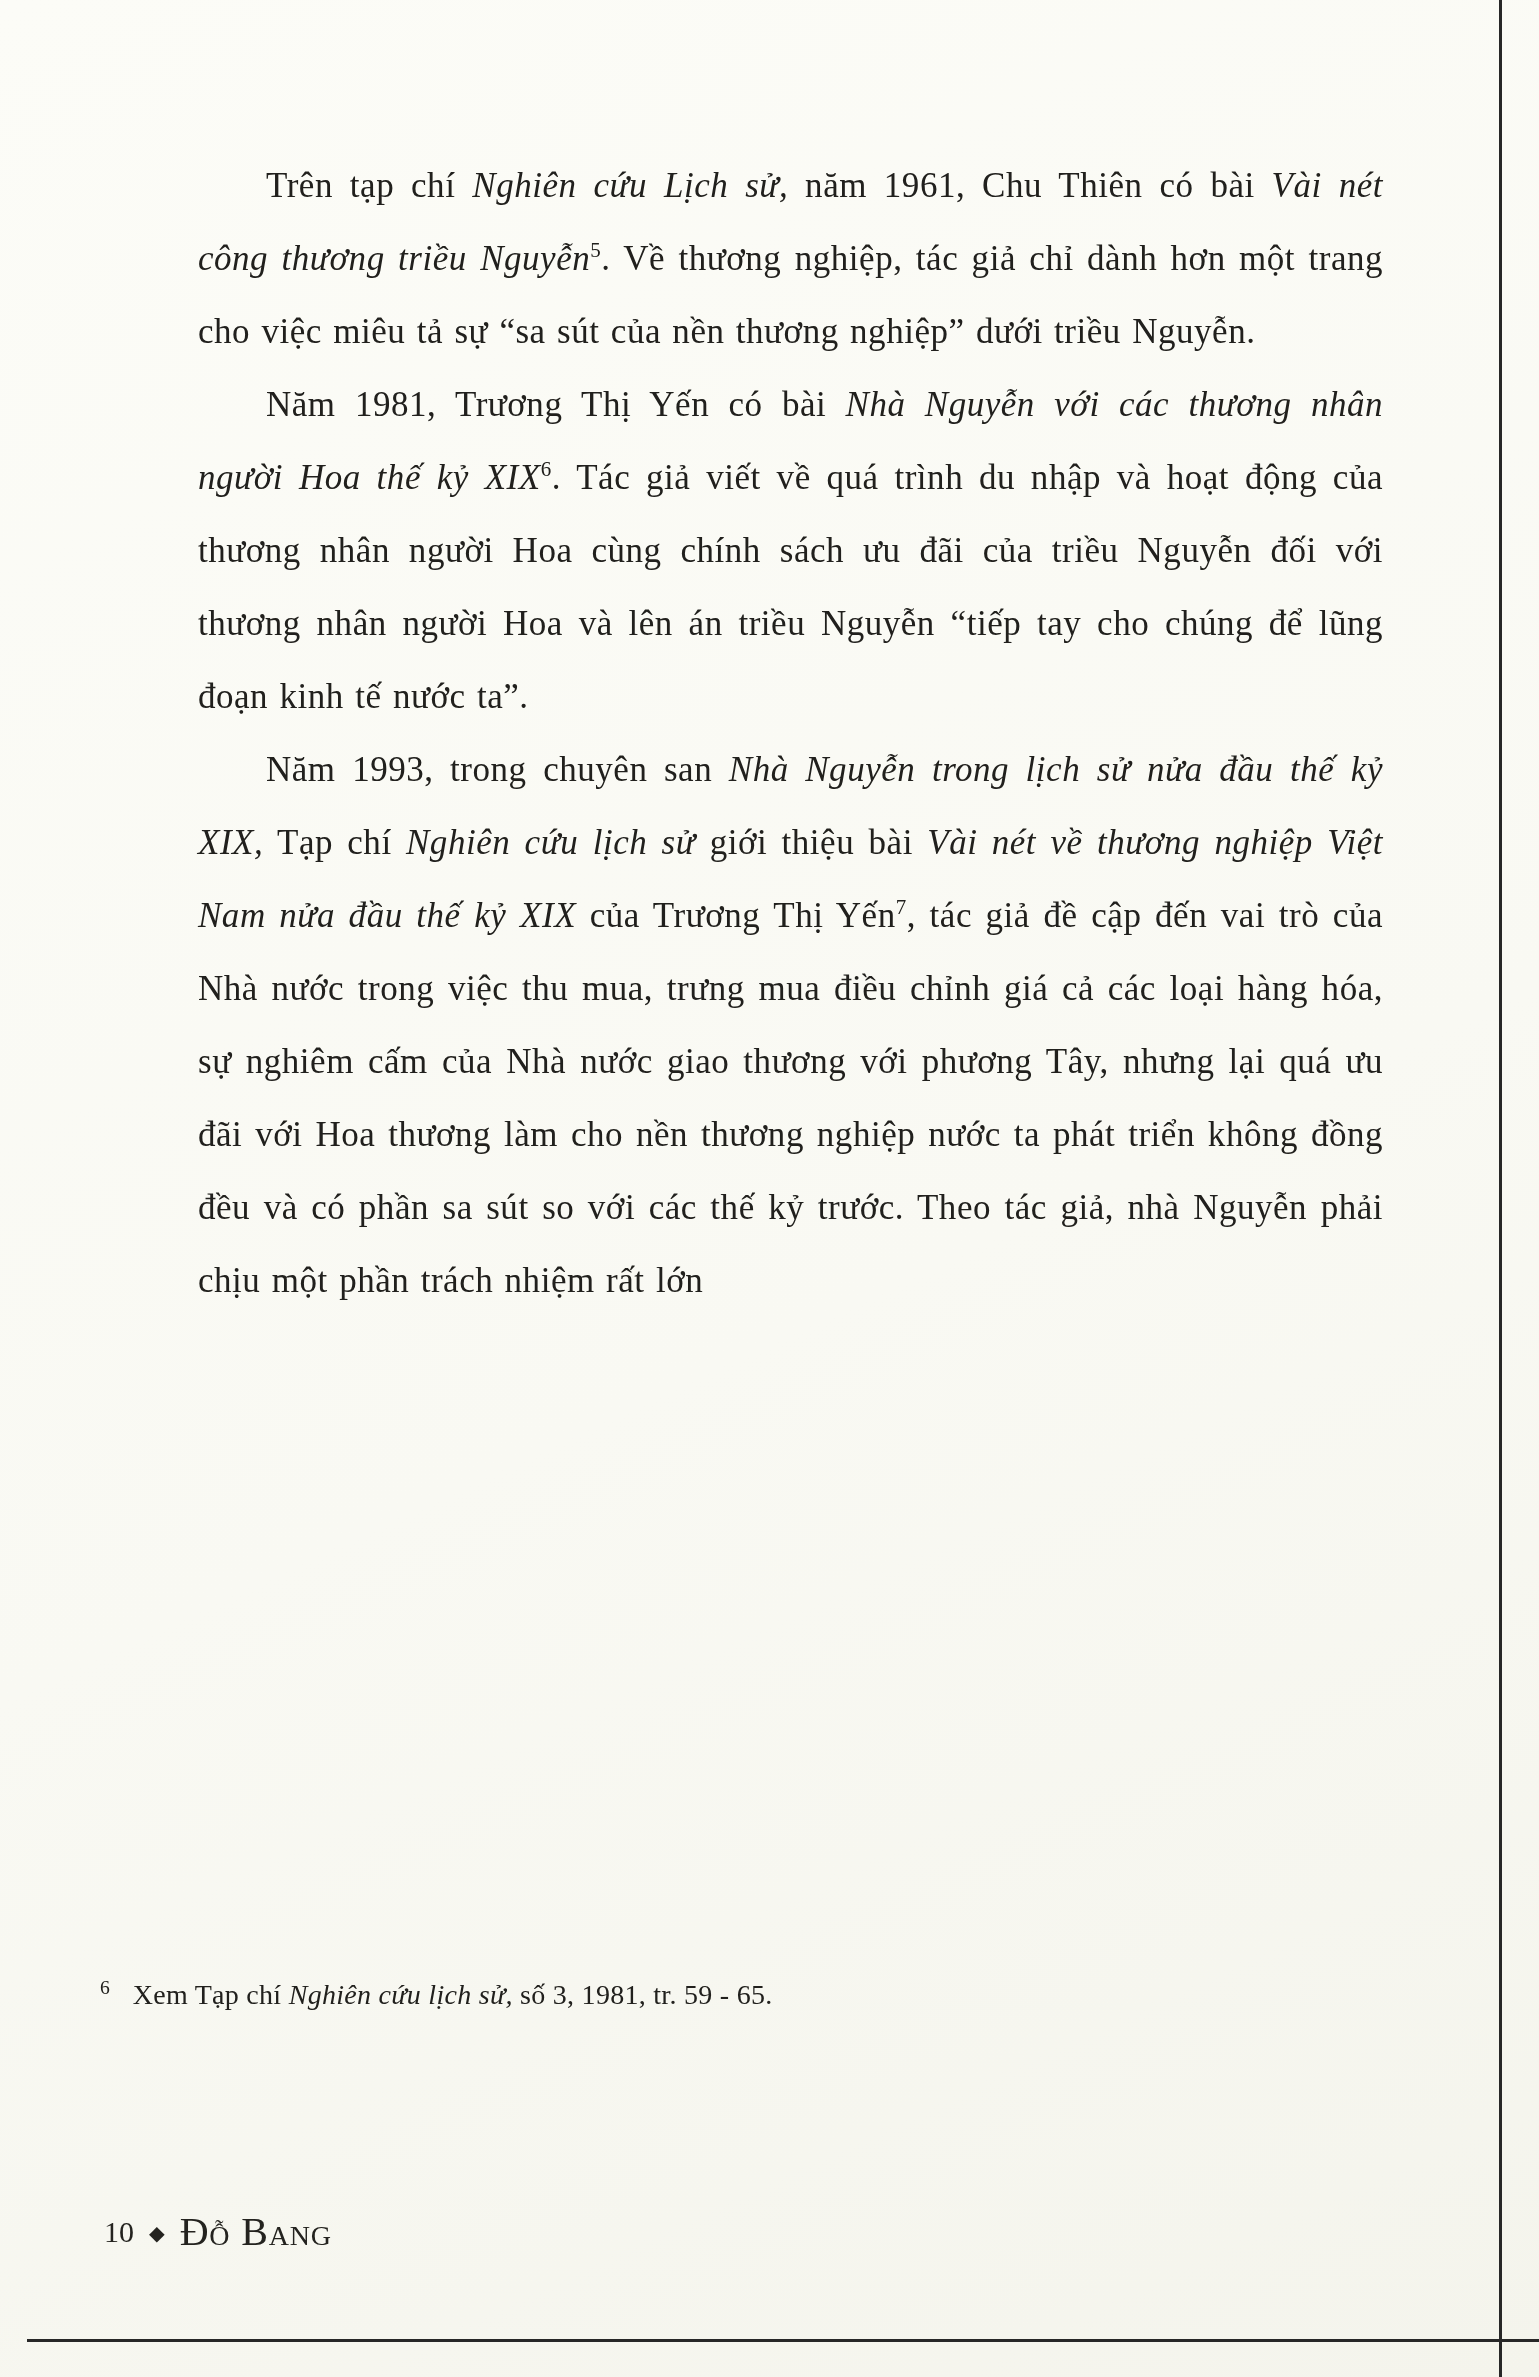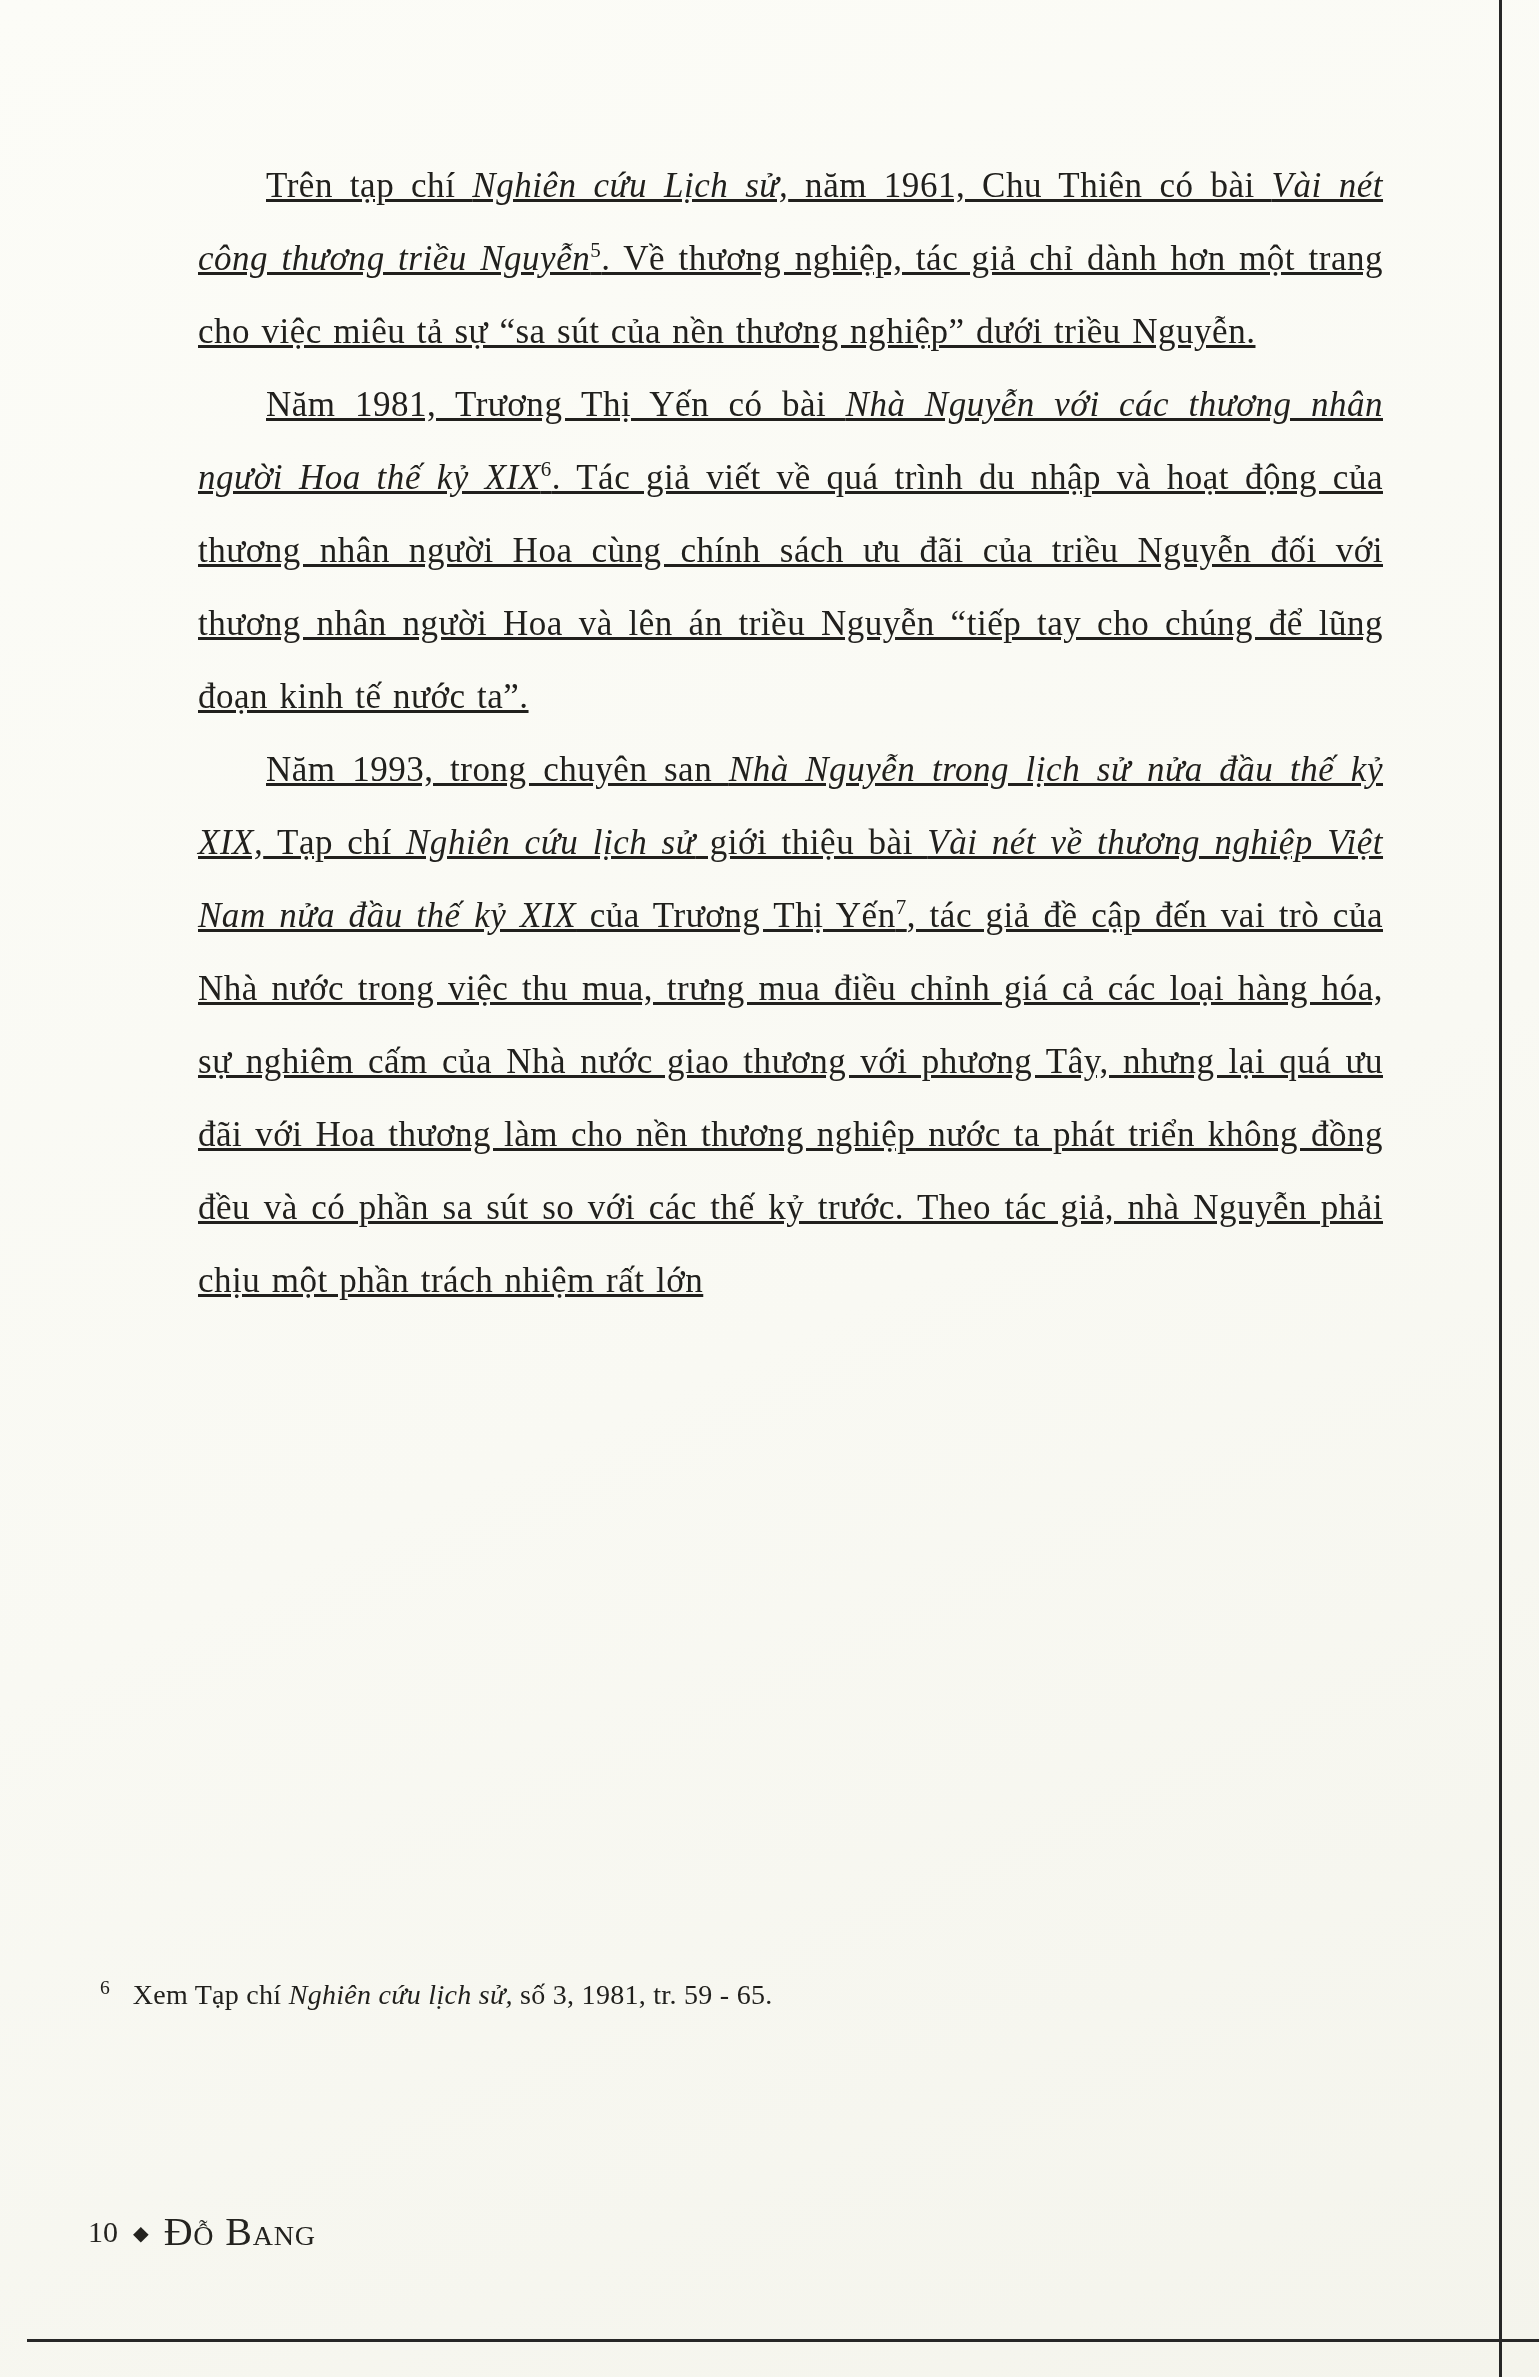--- a/index.html
+++ b/index.html
@@ -22,21 +22,21 @@
     top: 149px;
     width: 1185px;
   }
   .par {
     font-size: 35px;
     line-height: 73px;
     text-align: justify;
     letter-spacing: 0.015em;
     word-spacing: 0.06em;
   }
-  .par.indent { text-indent: 68px; text-decoration: underline; }
+  .par.indent { text-indent: 68px; }
   .it { font-style: italic; }
   sup.ref {
     font-size: 60%;
     line-height: 0;
     vertical-align: super;
   }
   .footnotes {
     position: absolute;
     left: 100px;
     top: 1969px;
@@ -48,21 +48,21 @@
     letter-spacing: 0.01em;
   }
   .fn .fn-marker {
     font-size: 19.6px;
     line-height: 0;
     vertical-align: super;
     margin-right: 22.6px;
   }
   .footer {
     position: absolute;
-    left: 88px;
+    left: 104px;
     top: 2208px;
     display: flex;
     align-items: center;
     gap: 15px;
     font-size: 30px;
     color: #24231f;
   }
   .footer .diamond {
     font-size: 20.4px;
     transform: translateY(0.8px);

